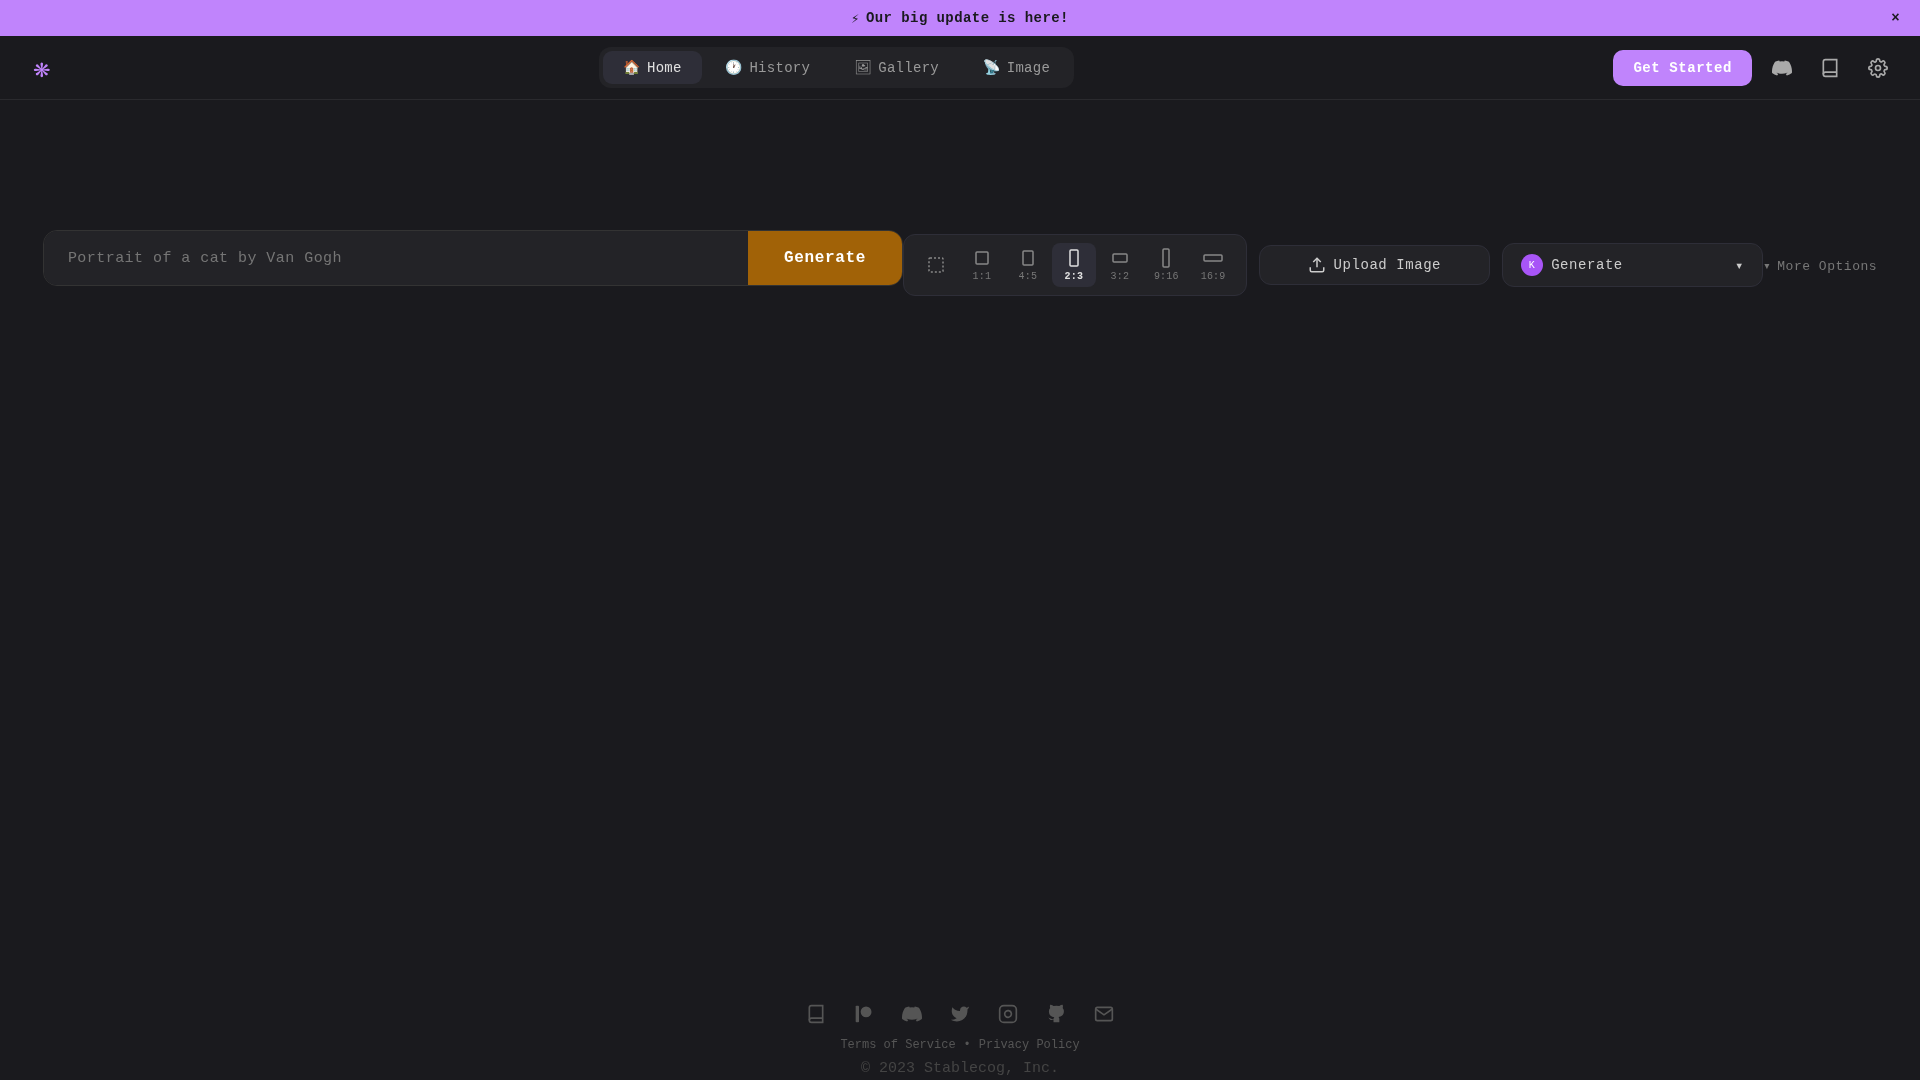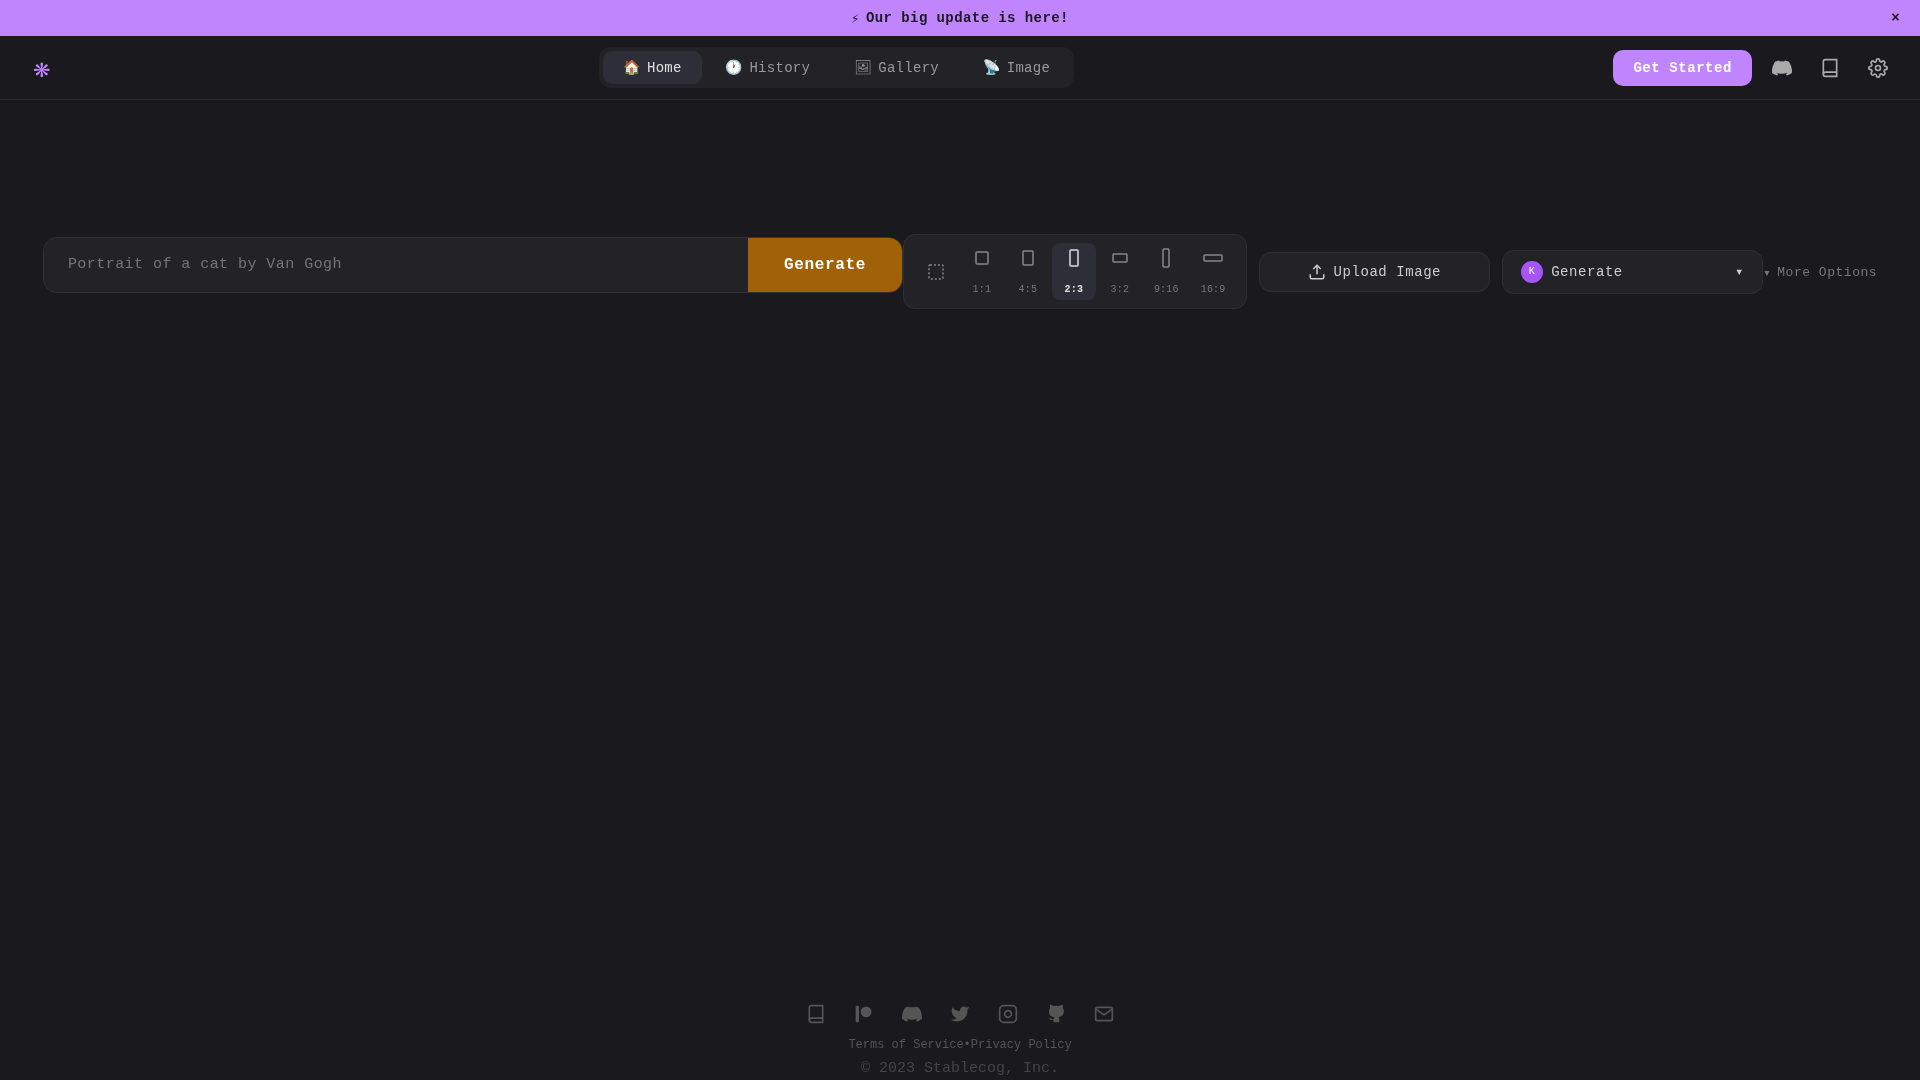--- a/index.html
+++ b/index.html
@@ -182,21 +182,21 @@
       border: 1px solid #2e2e38;
     }
     .ar-btn {
       display: flex;
       flex-direction: column;
       align-items: center;
       justify-content: center;
       padding: 5px 10px;
       cursor: pointer;
       border-radius: 8px;
-      gap: 16px;
+      gap: 3px;
       min-width: 44px;
     }
     .ar-btn.active { background: #2e2e38; }
     .ar-icon {
       display: flex;
       align-items: center;
       justify-content: center;
     }
     .ar-label {
       font-size: 10px;
@@ -304,21 +304,21 @@
       gap: 28px;
     }
     .footer-icon {
       color: #555;
       font-size: 20px;
       cursor: pointer;
     }
     #footer-links {
       display: flex;
       align-items: center;
-      gap: 0;
+      gap: 8px;
       font-size: 12px;
       color: #555;
       font-family: 'Courier New', Courier, monospace;
     }
     .footer-link {
       cursor: pointer;
       color: #555;
     }
     #footer-copyright {
       font-size: 15px;

